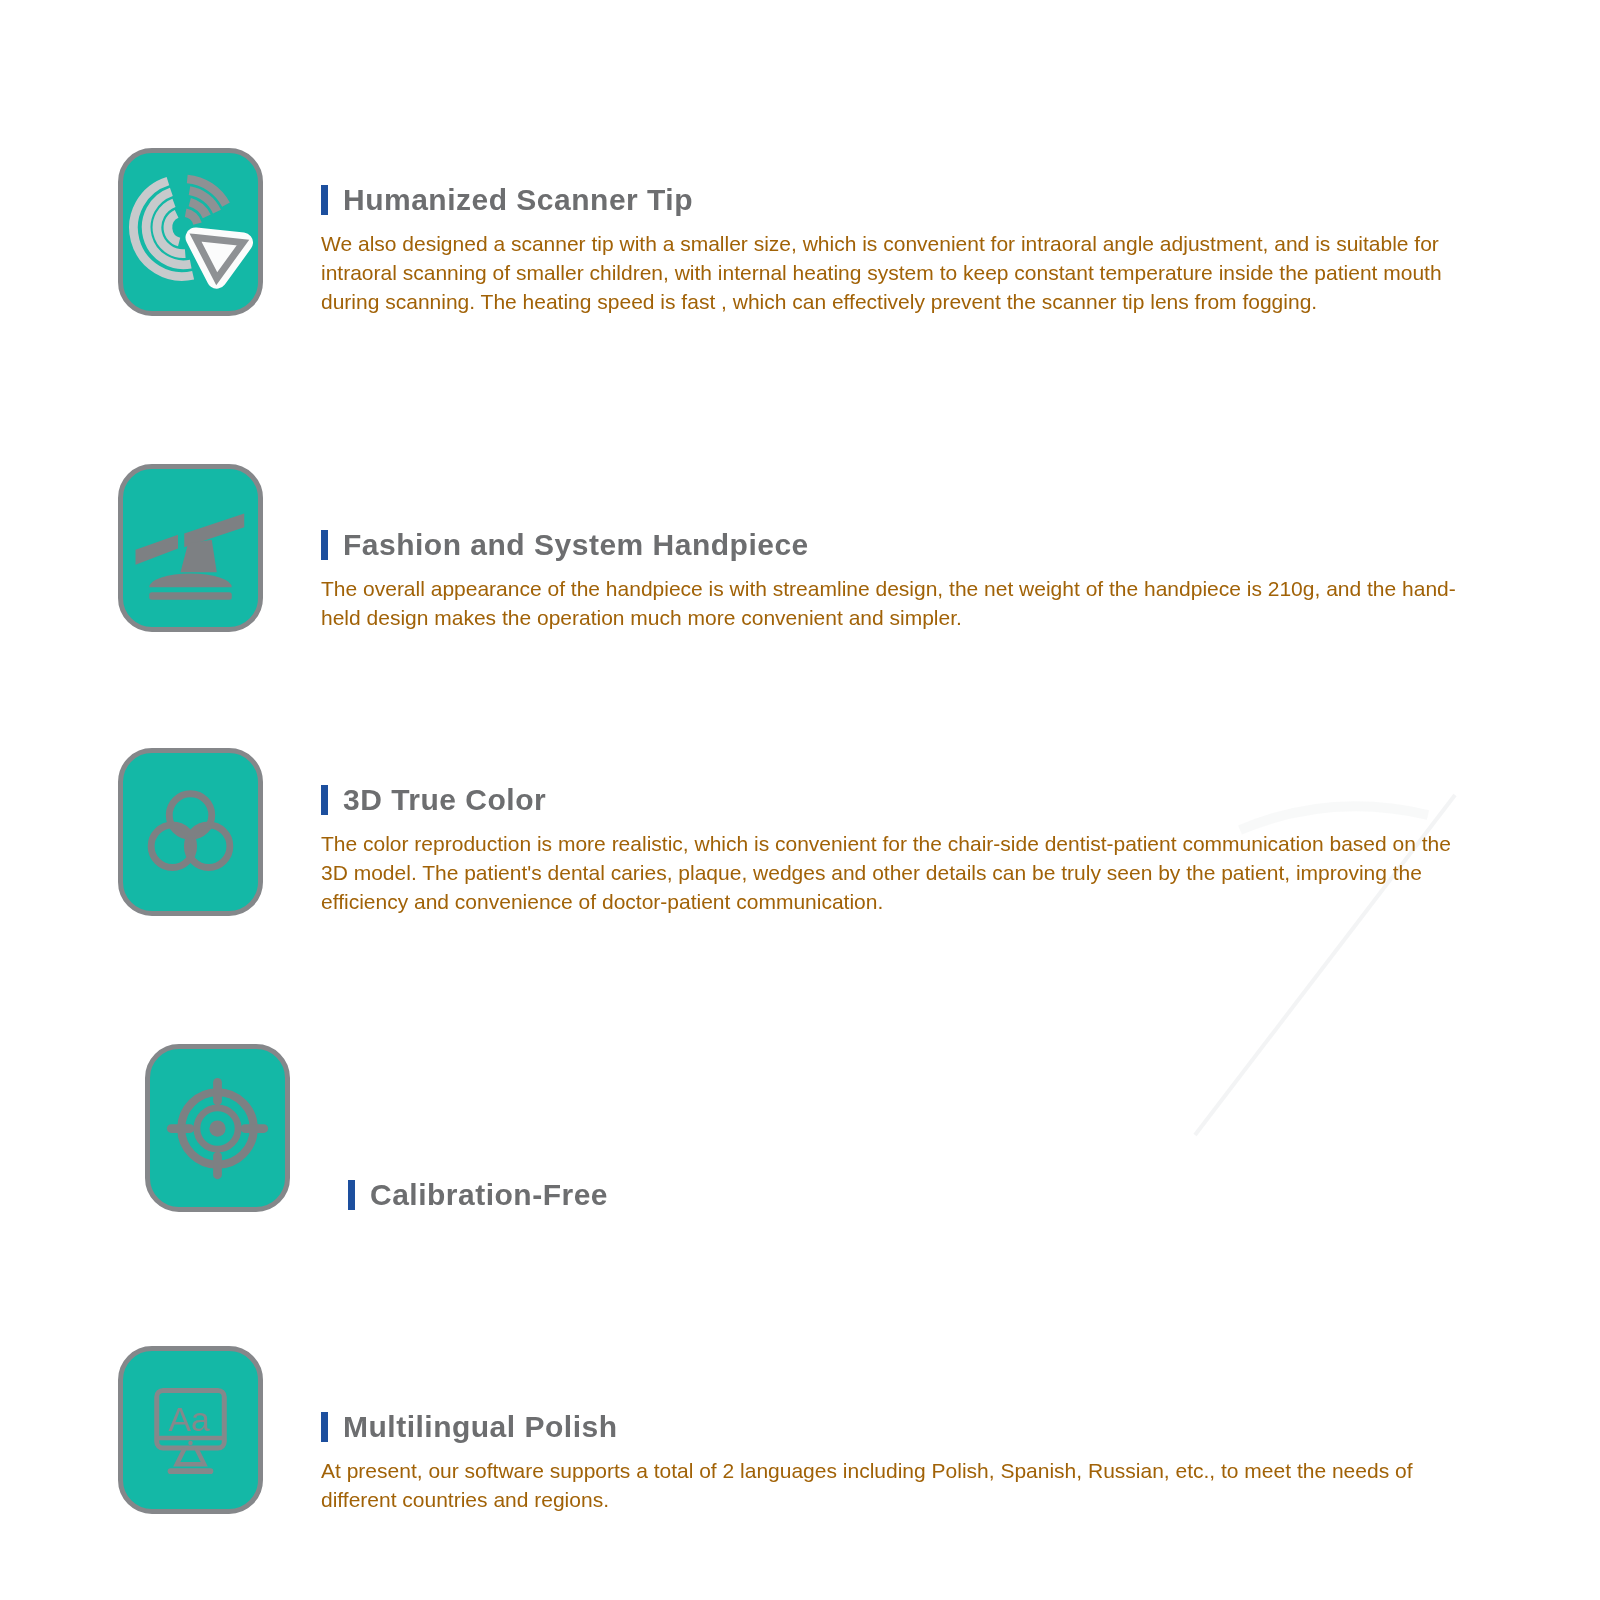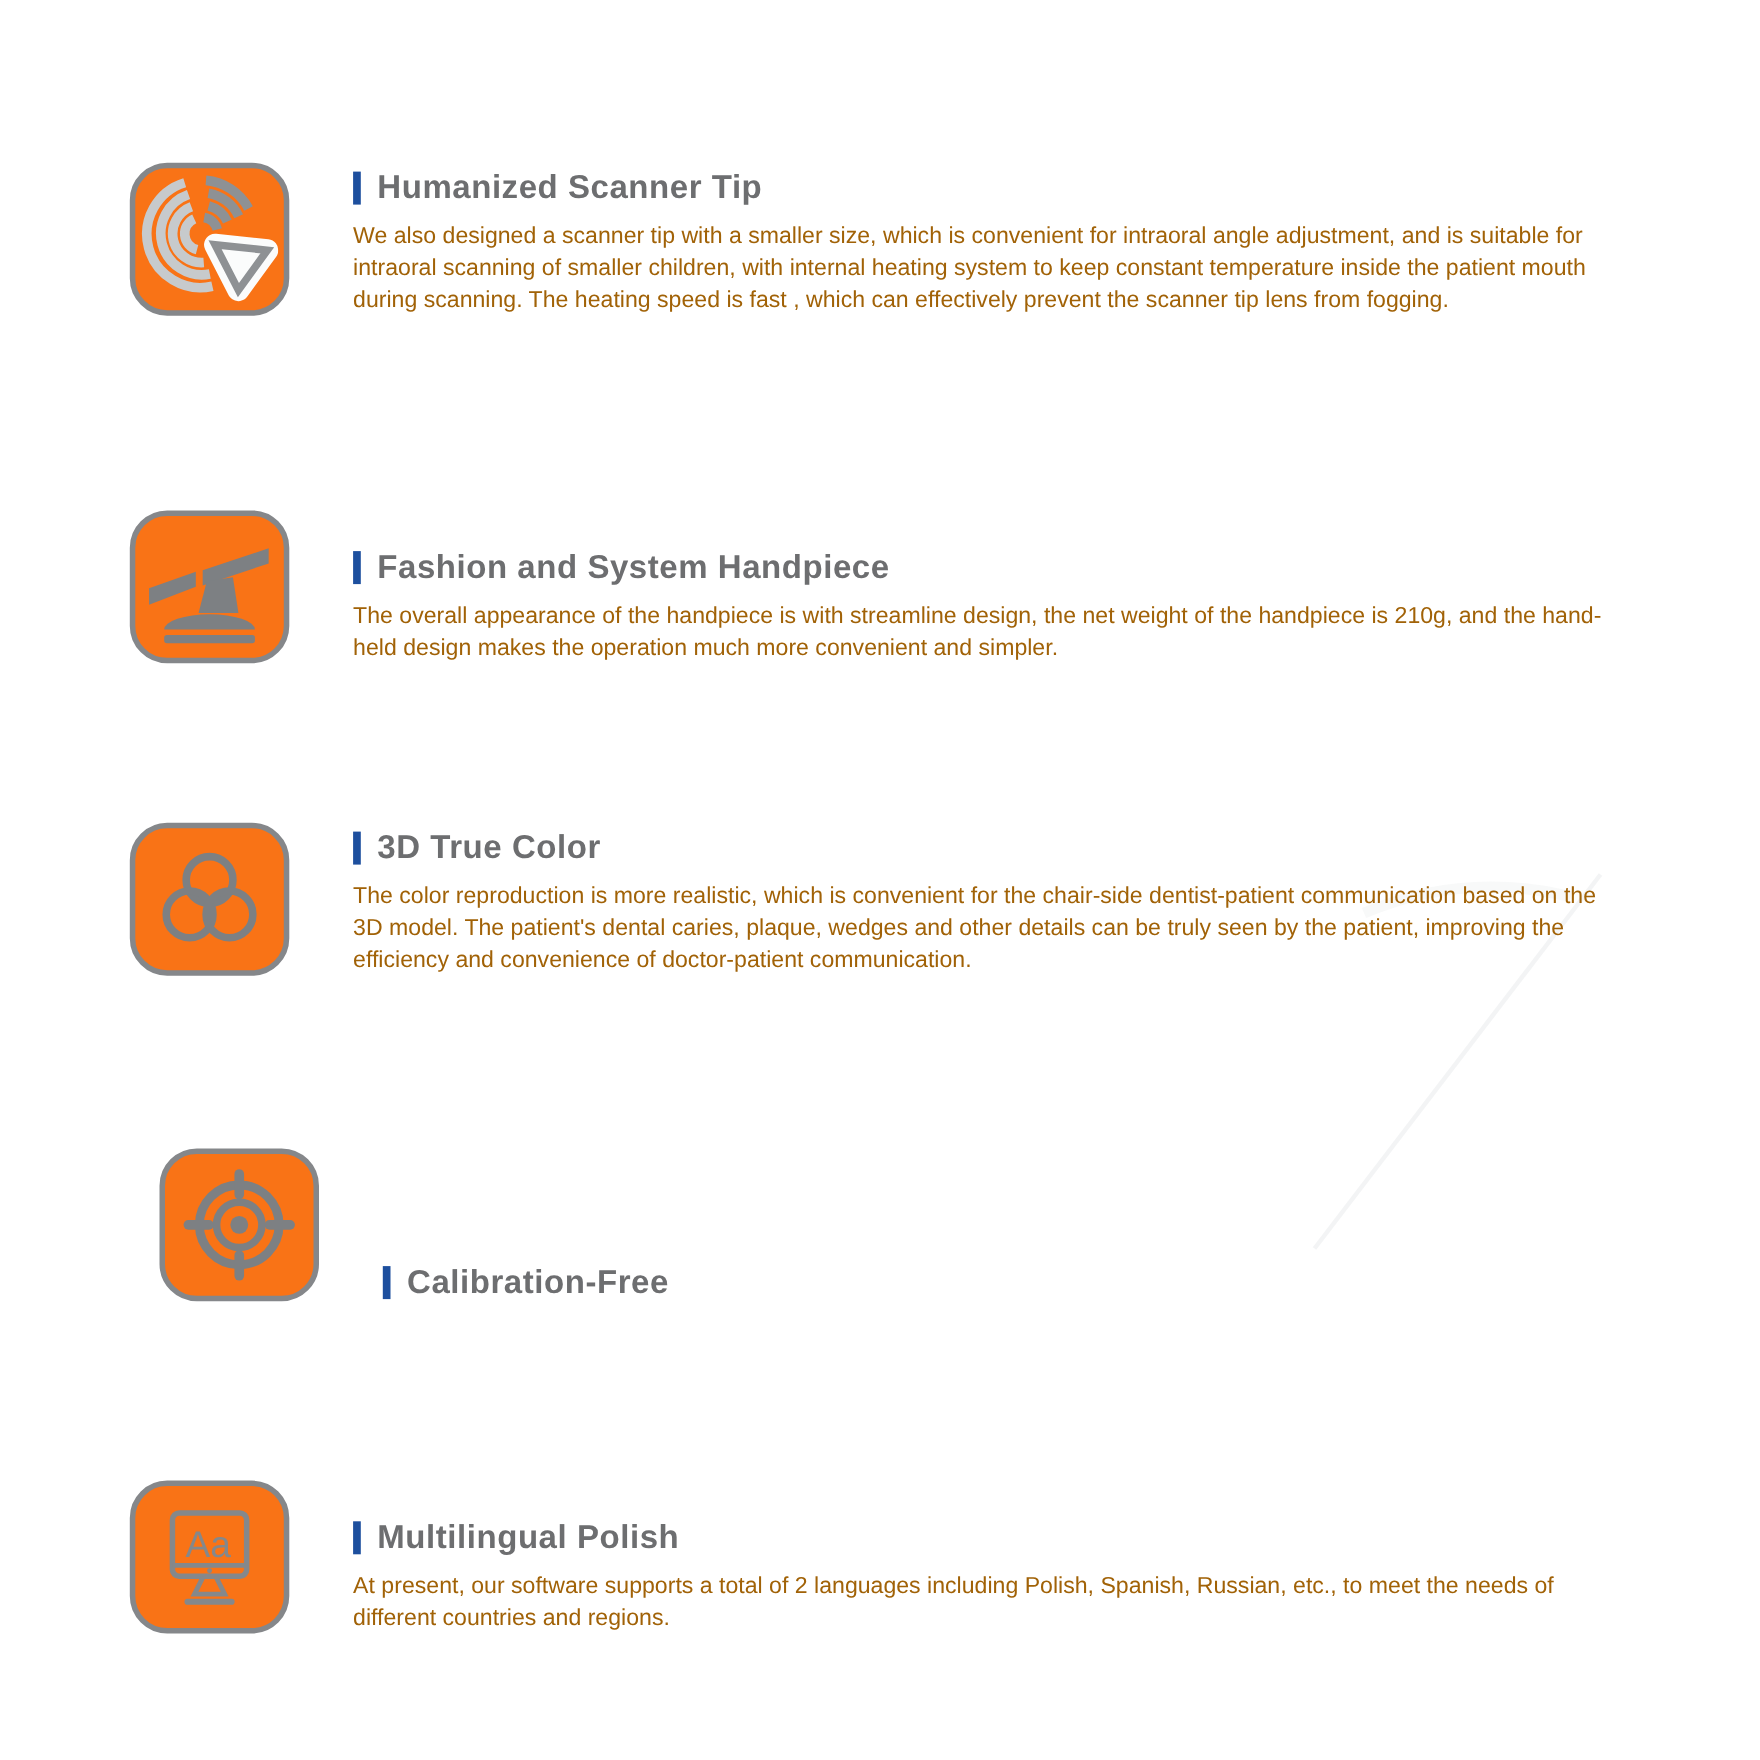--- a/index.html
+++ b/index.html
@@ -22,25 +22,25 @@
     align-items: flex-end;
     gap: 58px;
     z-index: 1;
   }
   .row-1 { top: 148px; }
   .row-2 { top: 464px; }
   .row-3 { top: 748px; }
   .row-4 { top: 1044px; margin-left: 27px; }
   .row-5 { top: 1346px; }
   .icon-tile {
-    width: 145px; height: 139px;
+    width: 145px; height: 168px;
     flex: 0 0 145px;
     border: 5px solid #85878a;
     border-radius: 34px;
-    background: #f97316;
+    background: #14b8a6;
     display: flex; align-items: center; justify-content: center;
   }
   .icon-tile svg { width: 125px; height: 125px; display: block; }
   .content { display: flex; flex-direction: column; }
   .heading-line { display: flex; align-items: center; gap: 15px; }
   .blue-bar {
     width: 7px; height: 30px;
     background: #1d4f9e;
     flex: 0 0 7px;
   }

